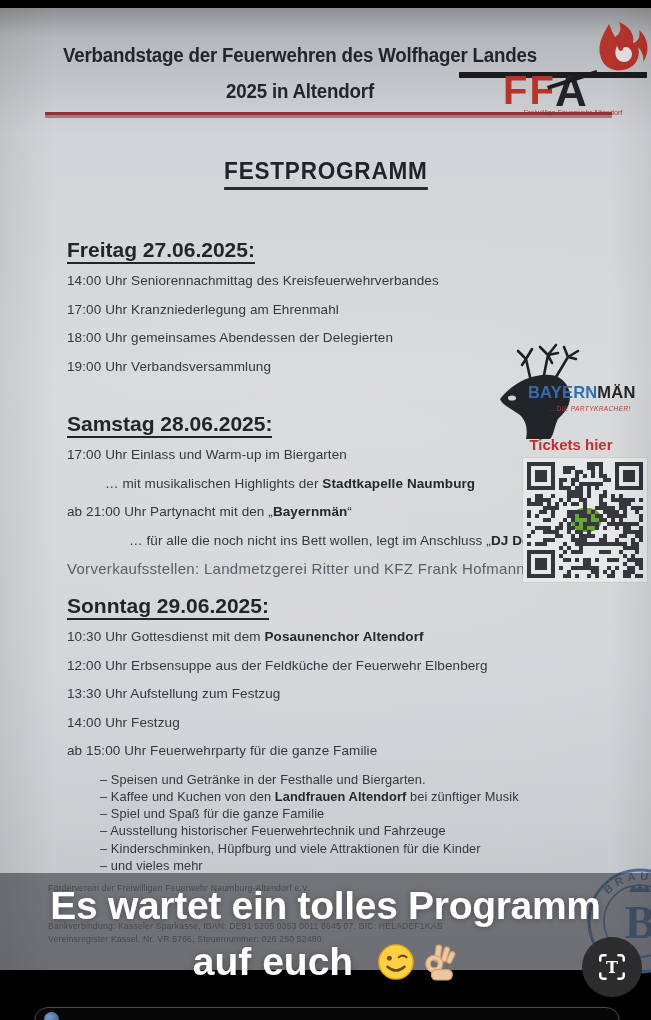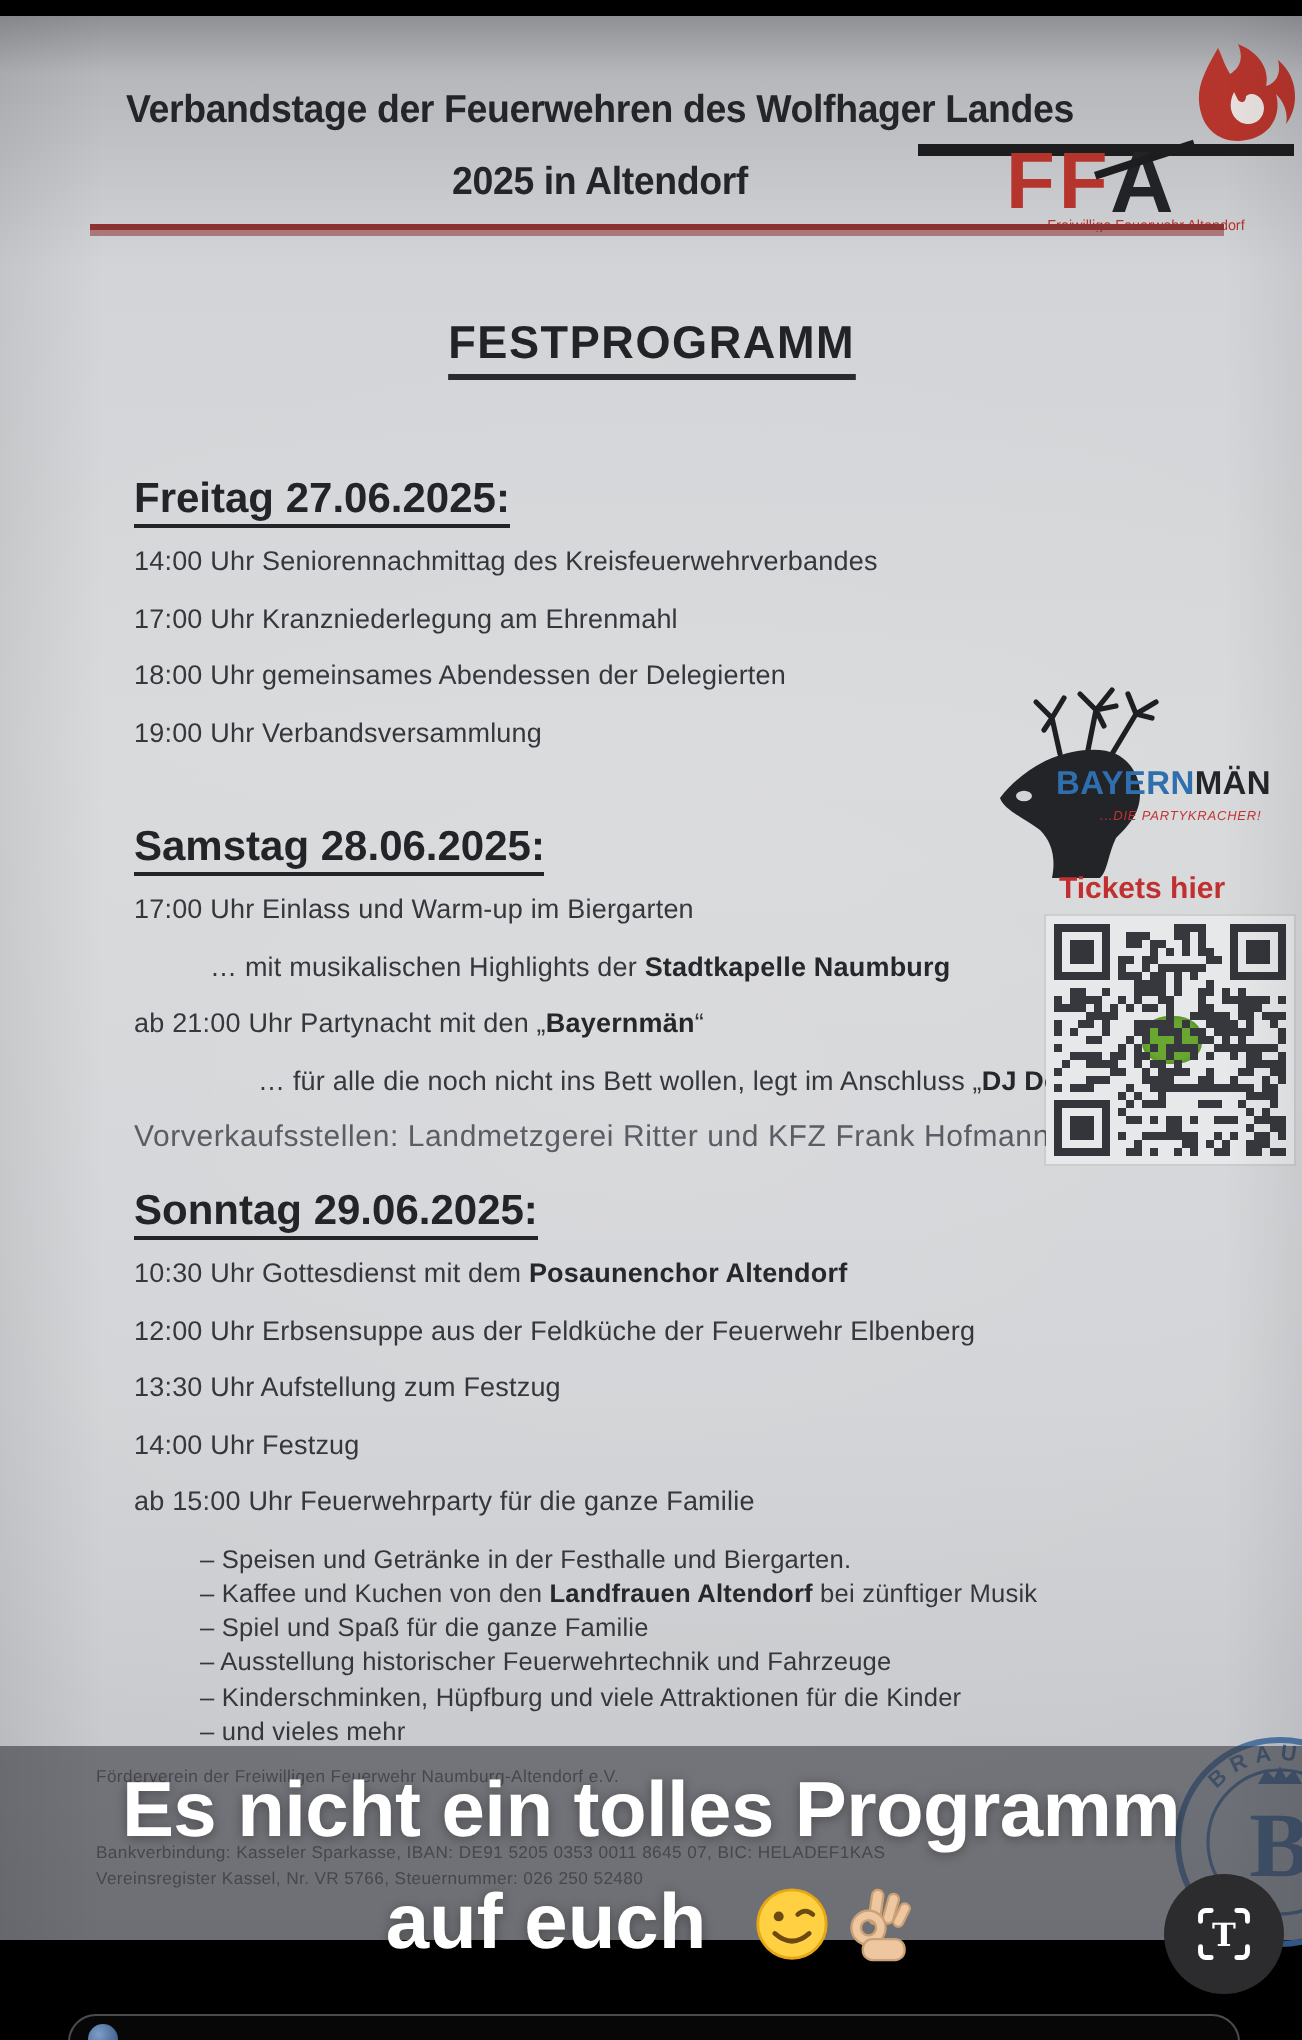--- a/index.html
+++ b/index.html
@@ -481,21 +481,21 @@
       <text font-size="11" font-weight="bold" fill="#3a679b" letter-spacing="4" font-family="Liberation Sans,sans-serif">
         <textPath href="#arc" startOffset="22%">BRAUHAUS</textPath>
       </text>
       <text x="55" y="72" font-size="46" font-weight="bold" fill="#3a679b" text-anchor="middle" font-family="Liberation Serif,serif">B</text>
       <path d="M44 26 l4 -7 l4 4 l3 -6 l3 6 l4 -4 l4 7 Z" fill="#3a679b"></path>
     </svg>
 
     <div class="band"></div>
   </div>
 
-  <div class="caption1">Es nicht ein tolles Programm</div>
+  <div class="caption1">Es wartet ein tolles Programm</div>
 
   <div class="caption2">
     <span>auf euch</span>
     <span style="display:inline-flex;gap:5px;" title="😉👌🏼">
       <svg class="emoji" viewBox="0 0 40 40">
         <circle cx="20" cy="20" r="18" fill="#ffd042" stroke="#e8a813" stroke-width="1.5"></circle>
         <circle cx="13" cy="16" r="2.6" fill="#6b4a12"></circle>
         <path d="M23 15 q4 -3.5 8 0" stroke="#6b4a12" stroke-width="2.4" fill="none" stroke-linecap="round"></path>
         <path d="M11 25 q9 8 18 0" stroke="#6b4a12" stroke-width="2.6" fill="none" stroke-linecap="round"></path>
       </svg>

